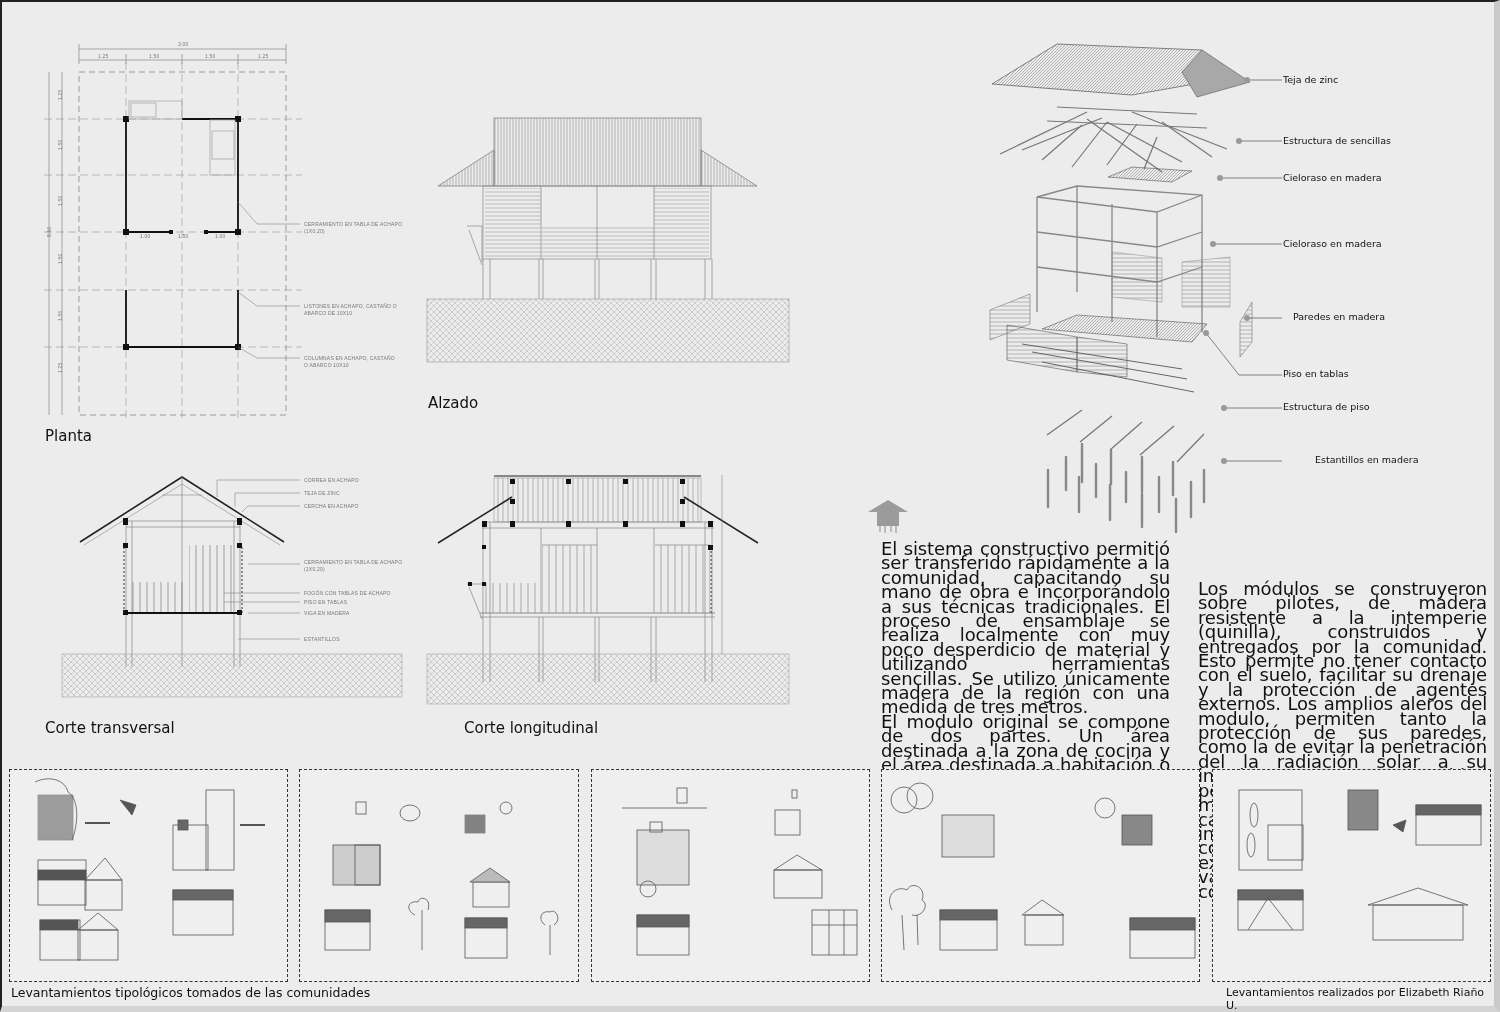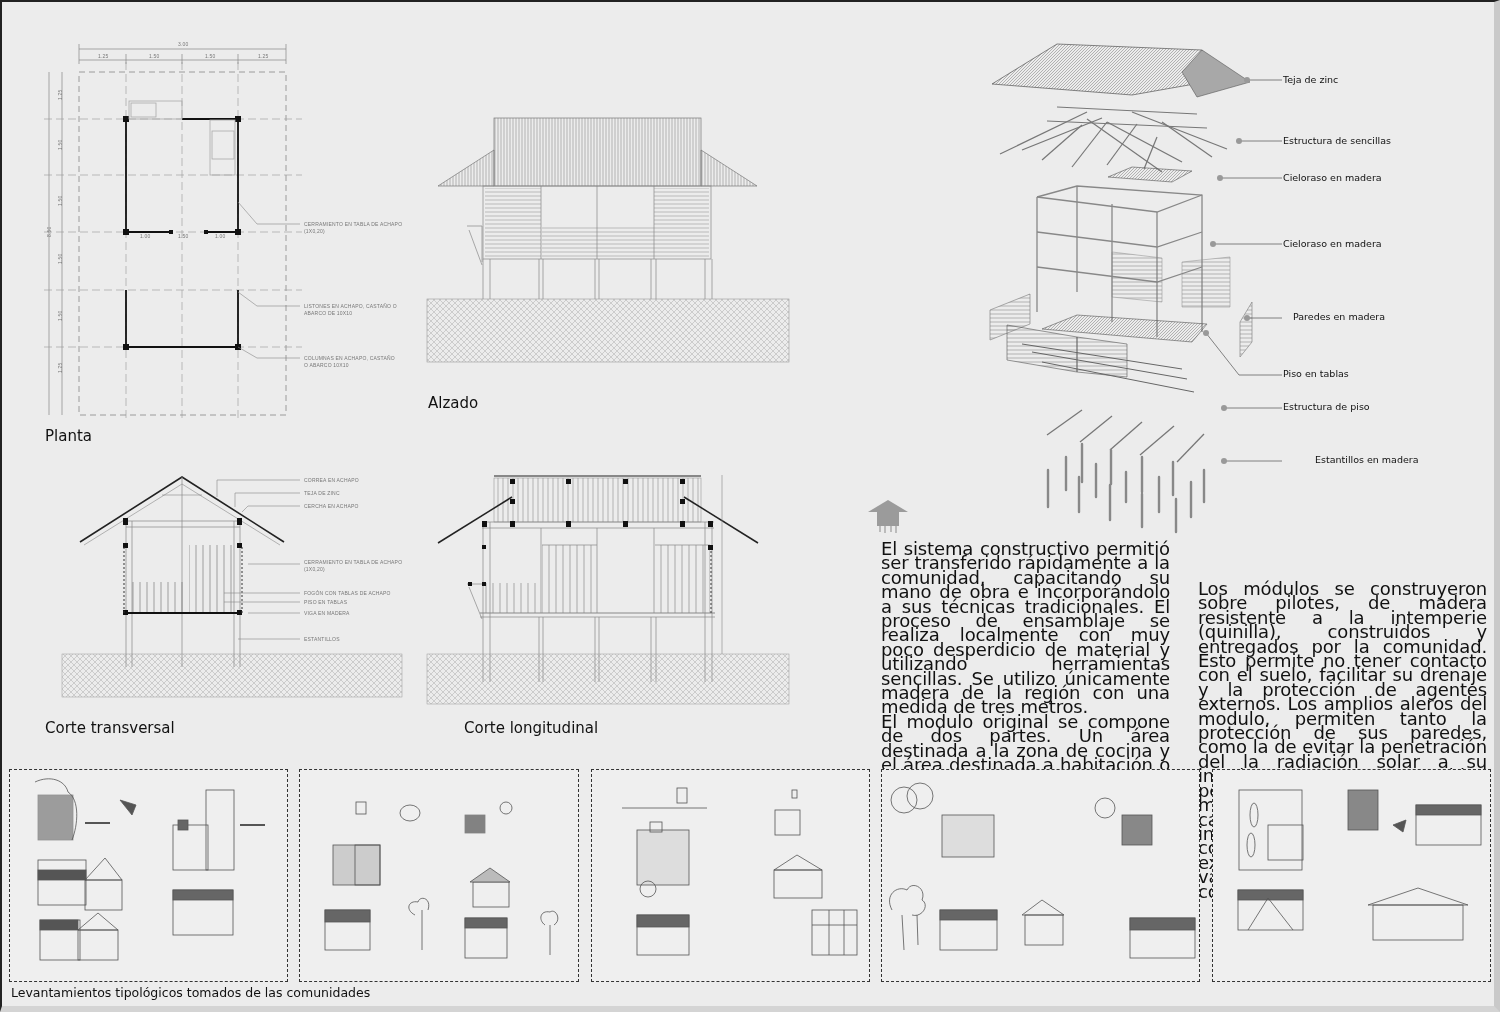--- a/index.html
+++ b/index.html
@@ -514,14 +514,15 @@
         <rect x="25" y="120" width="65" height="40"></rect>
           <rect x="25" y="120" width="65" height="10" fill="#666"></rect>
         <path d="M35,160 L55,128 L80,160"></path>
         <polygon points="155,135 205,118 255,135"></polygon>
           <rect x="160" y="135" width="90" height="35"></rect>
       </g>
     </svg>
   </div>
 
   <div class="abs caption" style="left:9px;top:983px;">Levantamientos tipológicos tomados de las comunidades</div>
+  <div class="abs caption" style="left:1224px;top:984px;font-size:11px;">Levantamientos realizados por Elizabeth Riaño U.</div>
 
 </div>
 
 </body></html>

